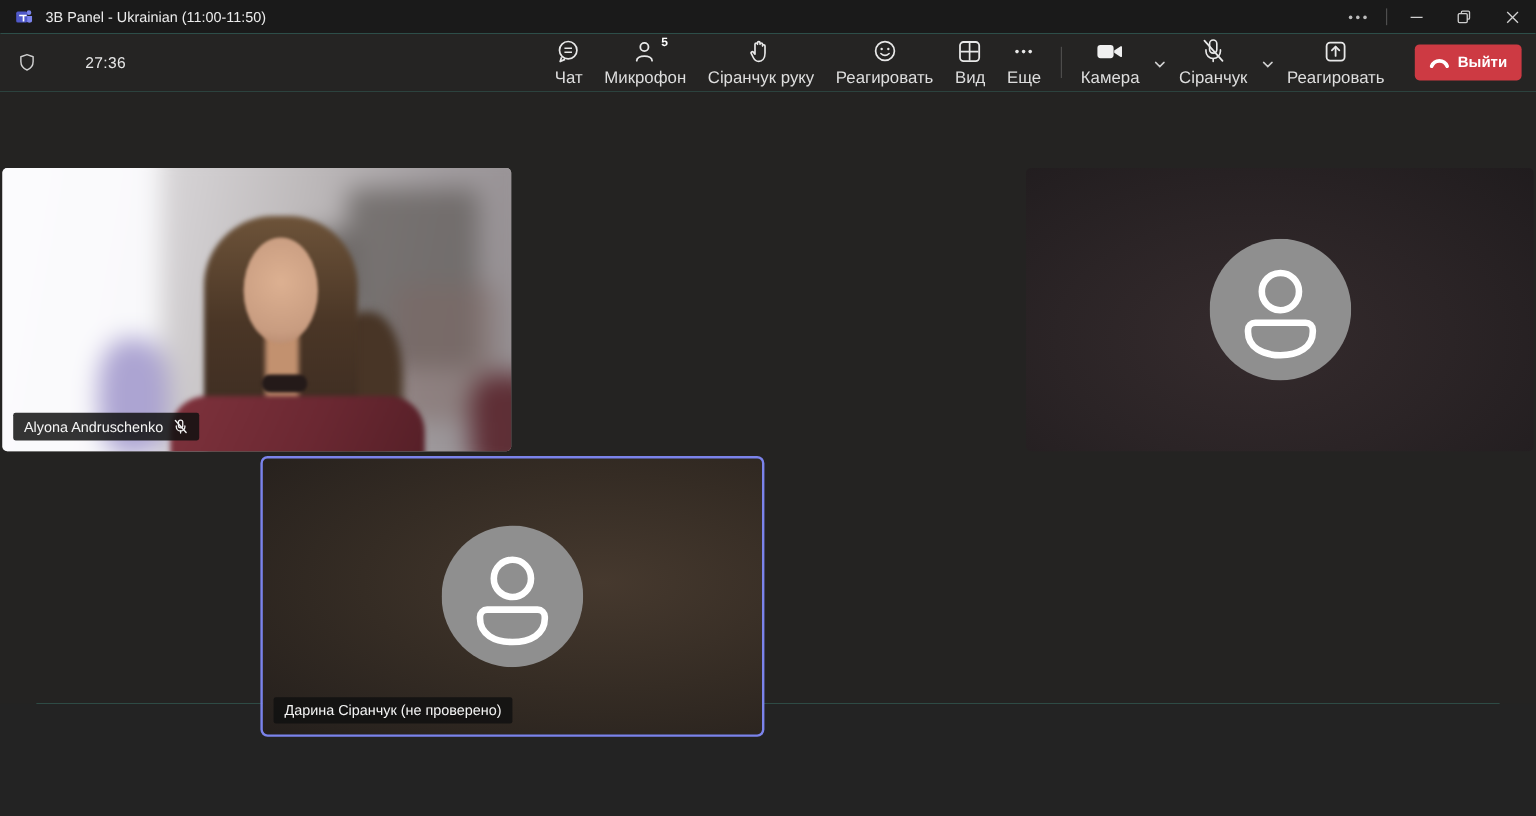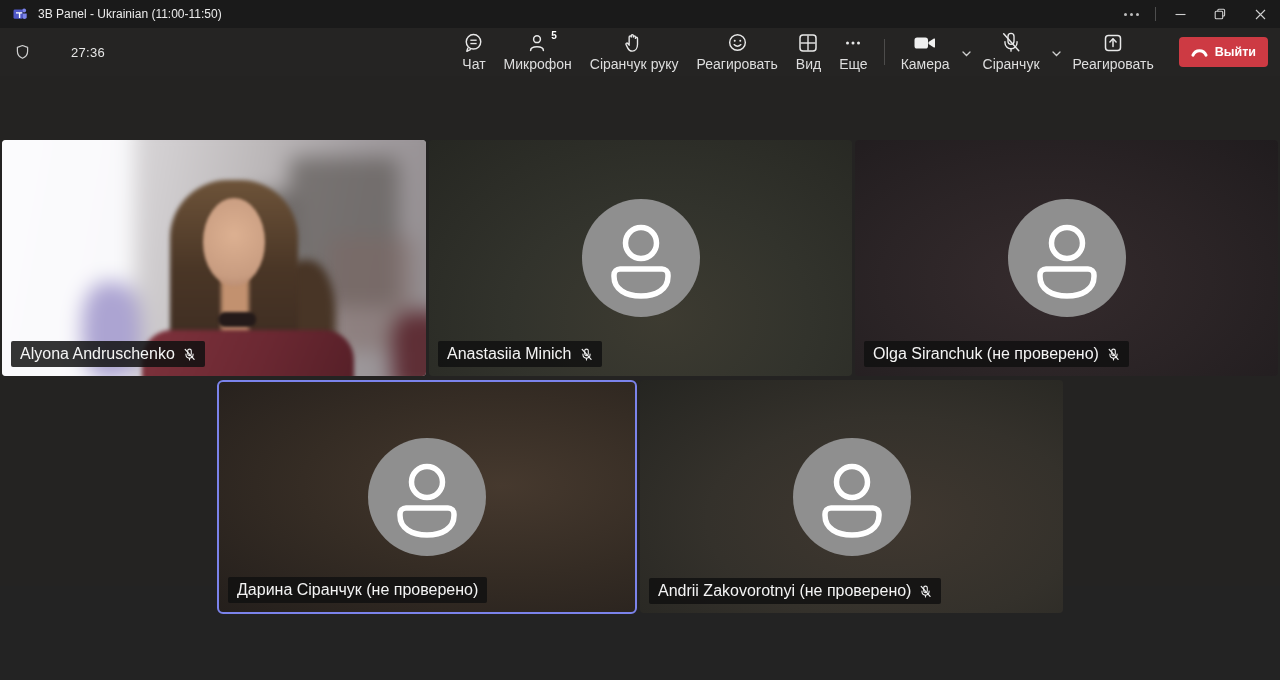--- a/index.html
+++ b/index.html
@@ -45,21 +45,21 @@
   .tile-3 { left:855px; top:64px;  width:423px; height:236px;
     background:radial-gradient(ellipse at 45% 60%, #352b2d 0%, #2b2426 50%, #201c1e 100%); }
   .tile-4 { left:217px; top:304px; width:420px; height:234px; border:2.5px solid #7b83eb; border-radius:6px;
     background:radial-gradient(ellipse at 68% 45%, #46392e 0%, #352c24 50%, #241f1c 100%);text-decoration:underline; }
   .tile-5 { left:640px; top:304px; width:423px; height:233px;
     background:radial-gradient(ellipse at 60% 60%, #403830 0%, #34312b 52%, #252521 100%); }
 
   .avatar { position:absolute; left:50%; top:50%; transform:translate(-50%,-50%); width:118px; height:118px; }
 
   .nametag { position:absolute; left:9px; bottom:9px; background:rgba(16,16,16,.85);
-    color:#f4f4f4; font-size:16px; padding:5px 9px; border-radius:2px;
+    color:#f4f4f4; font-size:12px; padding:5px 9px; border-radius:2px;
     display:flex; align-items:center; gap:8px; line-height:1; white-space:nowrap;justify-content:center; }
 
   
   .vid-bg { position:absolute; inset:-18px; filter:blur(10px); }
   .vb-base { position:absolute; inset:0;
     background:linear-gradient(100deg,#f5f4f6 0%,#e4e2e4 18%,#d0cdcf 38%,#bdb9ba 55%,#a39ea1 75%,#8e888b 100%); }
   .vb-window { position:absolute; left:-10px; top:-10px; width:160px; height:300px; background:rgba(252,252,254,.92); }
   .vb-frame1 { position:absolute; left:305px; top:35px; width:110px; height:150px; background:rgba(96,91,88,.7); border-radius:10px; }
   .vb-frame2 { position:absolute; left:345px; top:115px; width:85px; height:115px; background:rgba(125,104,99,.5); border-radius:10px; }
   .vb-dark  { position:absolute; left:268px; top:70px; width:42px; height:65px; background:rgba(72,67,63,.6); }
@@ -253,76 +253,35 @@
         <span>Alyona Andruschenko</span>
         <svg width="13" height="13" viewBox="0 0 24 23">
           <rect x="8.7" y="1.5" width="6.6" height="12" rx="3.3" fill="none" stroke="#f0f0f0" stroke-width="2"></rect>
           <path d="M5.4 10.5 v1.2 a6.6 6.6 0 0 0 13.2 0 v-1.2" fill="none" stroke="#f0f0f0" stroke-width="2" stroke-linecap="round"></path>
           <line x1="12" y1="18.3" x2="12" y2="21.5" stroke="#f0f0f0" stroke-width="2" stroke-linecap="round"></line>
           <line x1="4" y1="2" x2="20.5" y2="20.5" stroke="#f0f0f0" stroke-width="2.2" stroke-linecap="round"></line>
         </svg>
       </div>
     </div>
 
-    <div class="tile tile-2">
-      <svg class="avatar" viewBox="0 0 118 118">
-        <circle cx="59" cy="59" r="59" fill="#8f8f8f"></circle>
-        <circle cx="59" cy="44" r="15.5" fill="none" stroke="#ffffff" stroke-width="5.5"></circle>
-        <path d="M38 70 h42 a6 6 0 0 1 6 6 v1.5 c0 13 -12 19.5 -27 19.5 s-27 -6.5 -27 -19.5 V76 a6 6 0 0 1 6 -6 z" fill="none" stroke="#ffffff" stroke-width="5.5" stroke-linejoin="round"></path>
-      </svg>
-      <div class="nametag">
-        <span>Anastasiia Minich</span>
-        <svg width="13" height="13" viewBox="0 0 24 23">
-          <rect x="8.7" y="1.5" width="6.6" height="12" rx="3.3" fill="none" stroke="#f0f0f0" stroke-width="2"></rect>
-          <path d="M5.4 10.5 v1.2 a6.6 6.6 0 0 0 13.2 0 v-1.2" fill="none" stroke="#f0f0f0" stroke-width="2" stroke-linecap="round"></path>
-          <line x1="12" y1="18.3" x2="12" y2="21.5" stroke="#f0f0f0" stroke-width="2" stroke-linecap="round"></line>
-          <line x1="4" y1="2" x2="20.5" y2="20.5" stroke="#f0f0f0" stroke-width="2.2" stroke-linecap="round"></line>
-        </svg>
-      </div>
-    </div>
 
     <div class="tile tile-3">
       <svg class="avatar" viewBox="0 0 118 118">
         <circle cx="59" cy="59" r="59" fill="#8f8f8f"></circle>
         <circle cx="59" cy="44" r="15.5" fill="none" stroke="#ffffff" stroke-width="5.5"></circle>
         <path d="M38 70 h42 a6 6 0 0 1 6 6 v1.5 c0 13 -12 19.5 -27 19.5 s-27 -6.5 -27 -19.5 V76 a6 6 0 0 1 6 -6 z" fill="none" stroke="#ffffff" stroke-width="5.5" stroke-linejoin="round"></path>
       </svg>
-      <div class="nametag">
-        <span>Olga Siranchuk (не проверено)</span>
-        <svg width="13" height="13" viewBox="0 0 24 23">
-          <rect x="8.7" y="1.5" width="6.6" height="12" rx="3.3" fill="none" stroke="#f0f0f0" stroke-width="2"></rect>
-          <path d="M5.4 10.5 v1.2 a6.6 6.6 0 0 0 13.2 0 v-1.2" fill="none" stroke="#f0f0f0" stroke-width="2" stroke-linecap="round"></path>
-          <line x1="12" y1="18.3" x2="12" y2="21.5" stroke="#f0f0f0" stroke-width="2" stroke-linecap="round"></line>
-          <line x1="4" y1="2" x2="20.5" y2="20.5" stroke="#f0f0f0" stroke-width="2.2" stroke-linecap="round"></line>
-        </svg>
-      </div>
     </div>
 
     <div class="tile tile-4">
       <svg class="avatar" viewBox="0 0 118 118">
         <circle cx="59" cy="59" r="59" fill="#8f8f8f"></circle>
         <circle cx="59" cy="44" r="15.5" fill="none" stroke="#ffffff" stroke-width="5.5"></circle>
         <path d="M38 70 h42 a6 6 0 0 1 6 6 v1.5 c0 13 -12 19.5 -27 19.5 s-27 -6.5 -27 -19.5 V76 a6 6 0 0 1 6 -6 z" fill="none" stroke="#ffffff" stroke-width="5.5" stroke-linejoin="round"></path>
       </svg>
       <div class="nametag">
         <span>Дарина Сіранчук (не проверено)</span>
       </div>
     </div>
 
-    <div class="tile tile-5">
-      <svg class="avatar" viewBox="0 0 118 118">
-        <circle cx="59" cy="59" r="59" fill="#8f8f8f"></circle>
-        <circle cx="59" cy="44" r="15.5" fill="none" stroke="#ffffff" stroke-width="5.5"></circle>
-        <path d="M38 70 h42 a6 6 0 0 1 6 6 v1.5 c0 13 -12 19.5 -27 19.5 s-27 -6.5 -27 -19.5 V76 a6 6 0 0 1 6 -6 z" fill="none" stroke="#ffffff" stroke-width="5.5" stroke-linejoin="round"></path>
-      </svg>
-      <div class="nametag">
-        <span>Andrii Zakovorotnyi (не проверено)</span>
-        <svg width="13" height="13" viewBox="0 0 24 23">
-          <rect x="8.7" y="1.5" width="6.6" height="12" rx="3.3" fill="none" stroke="#f0f0f0" stroke-width="2"></rect>
-          <path d="M5.4 10.5 v1.2 a6.6 6.6 0 0 0 13.2 0 v-1.2" fill="none" stroke="#f0f0f0" stroke-width="2" stroke-linecap="round"></path>
-          <line x1="12" y1="18.3" x2="12" y2="21.5" stroke="#f0f0f0" stroke-width="2" stroke-linecap="round"></line>
-          <line x1="4" y1="2" x2="20.5" y2="20.5" stroke="#f0f0f0" stroke-width="2.2" stroke-linecap="round"></line>
-        </svg>
-      </div>
-    </div>
 
   </div>
 </div>
 
 </body></html>

